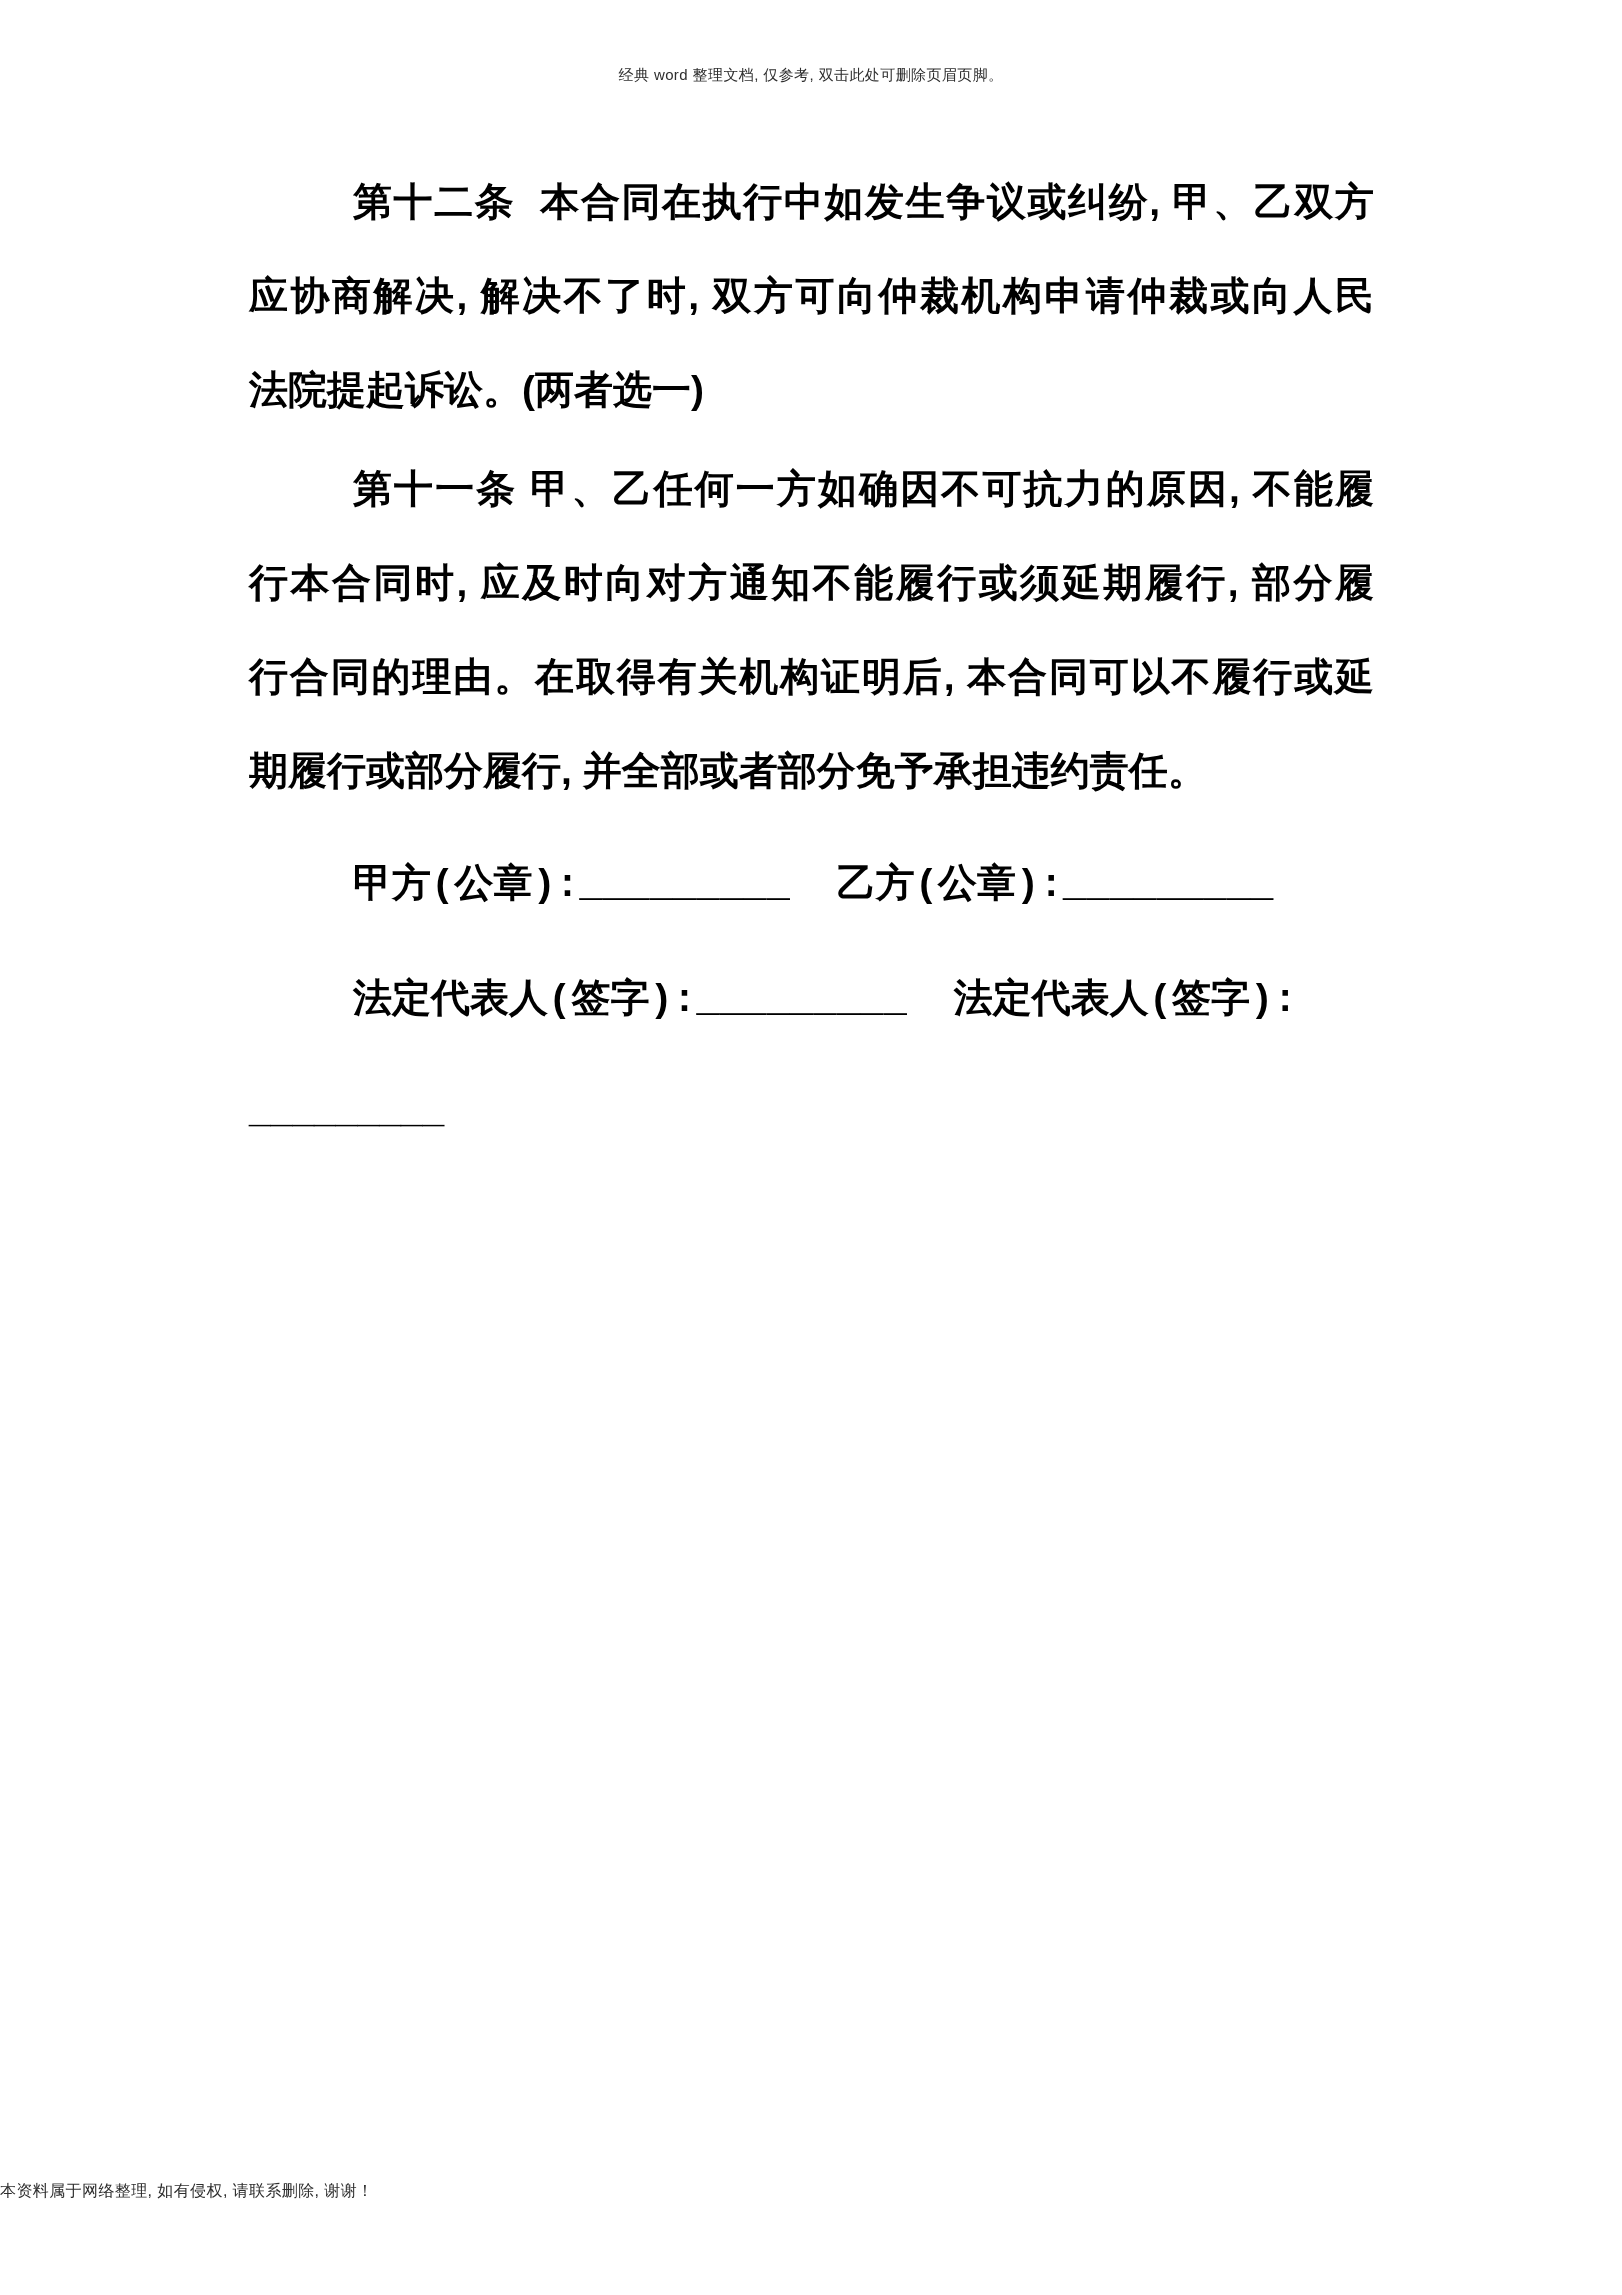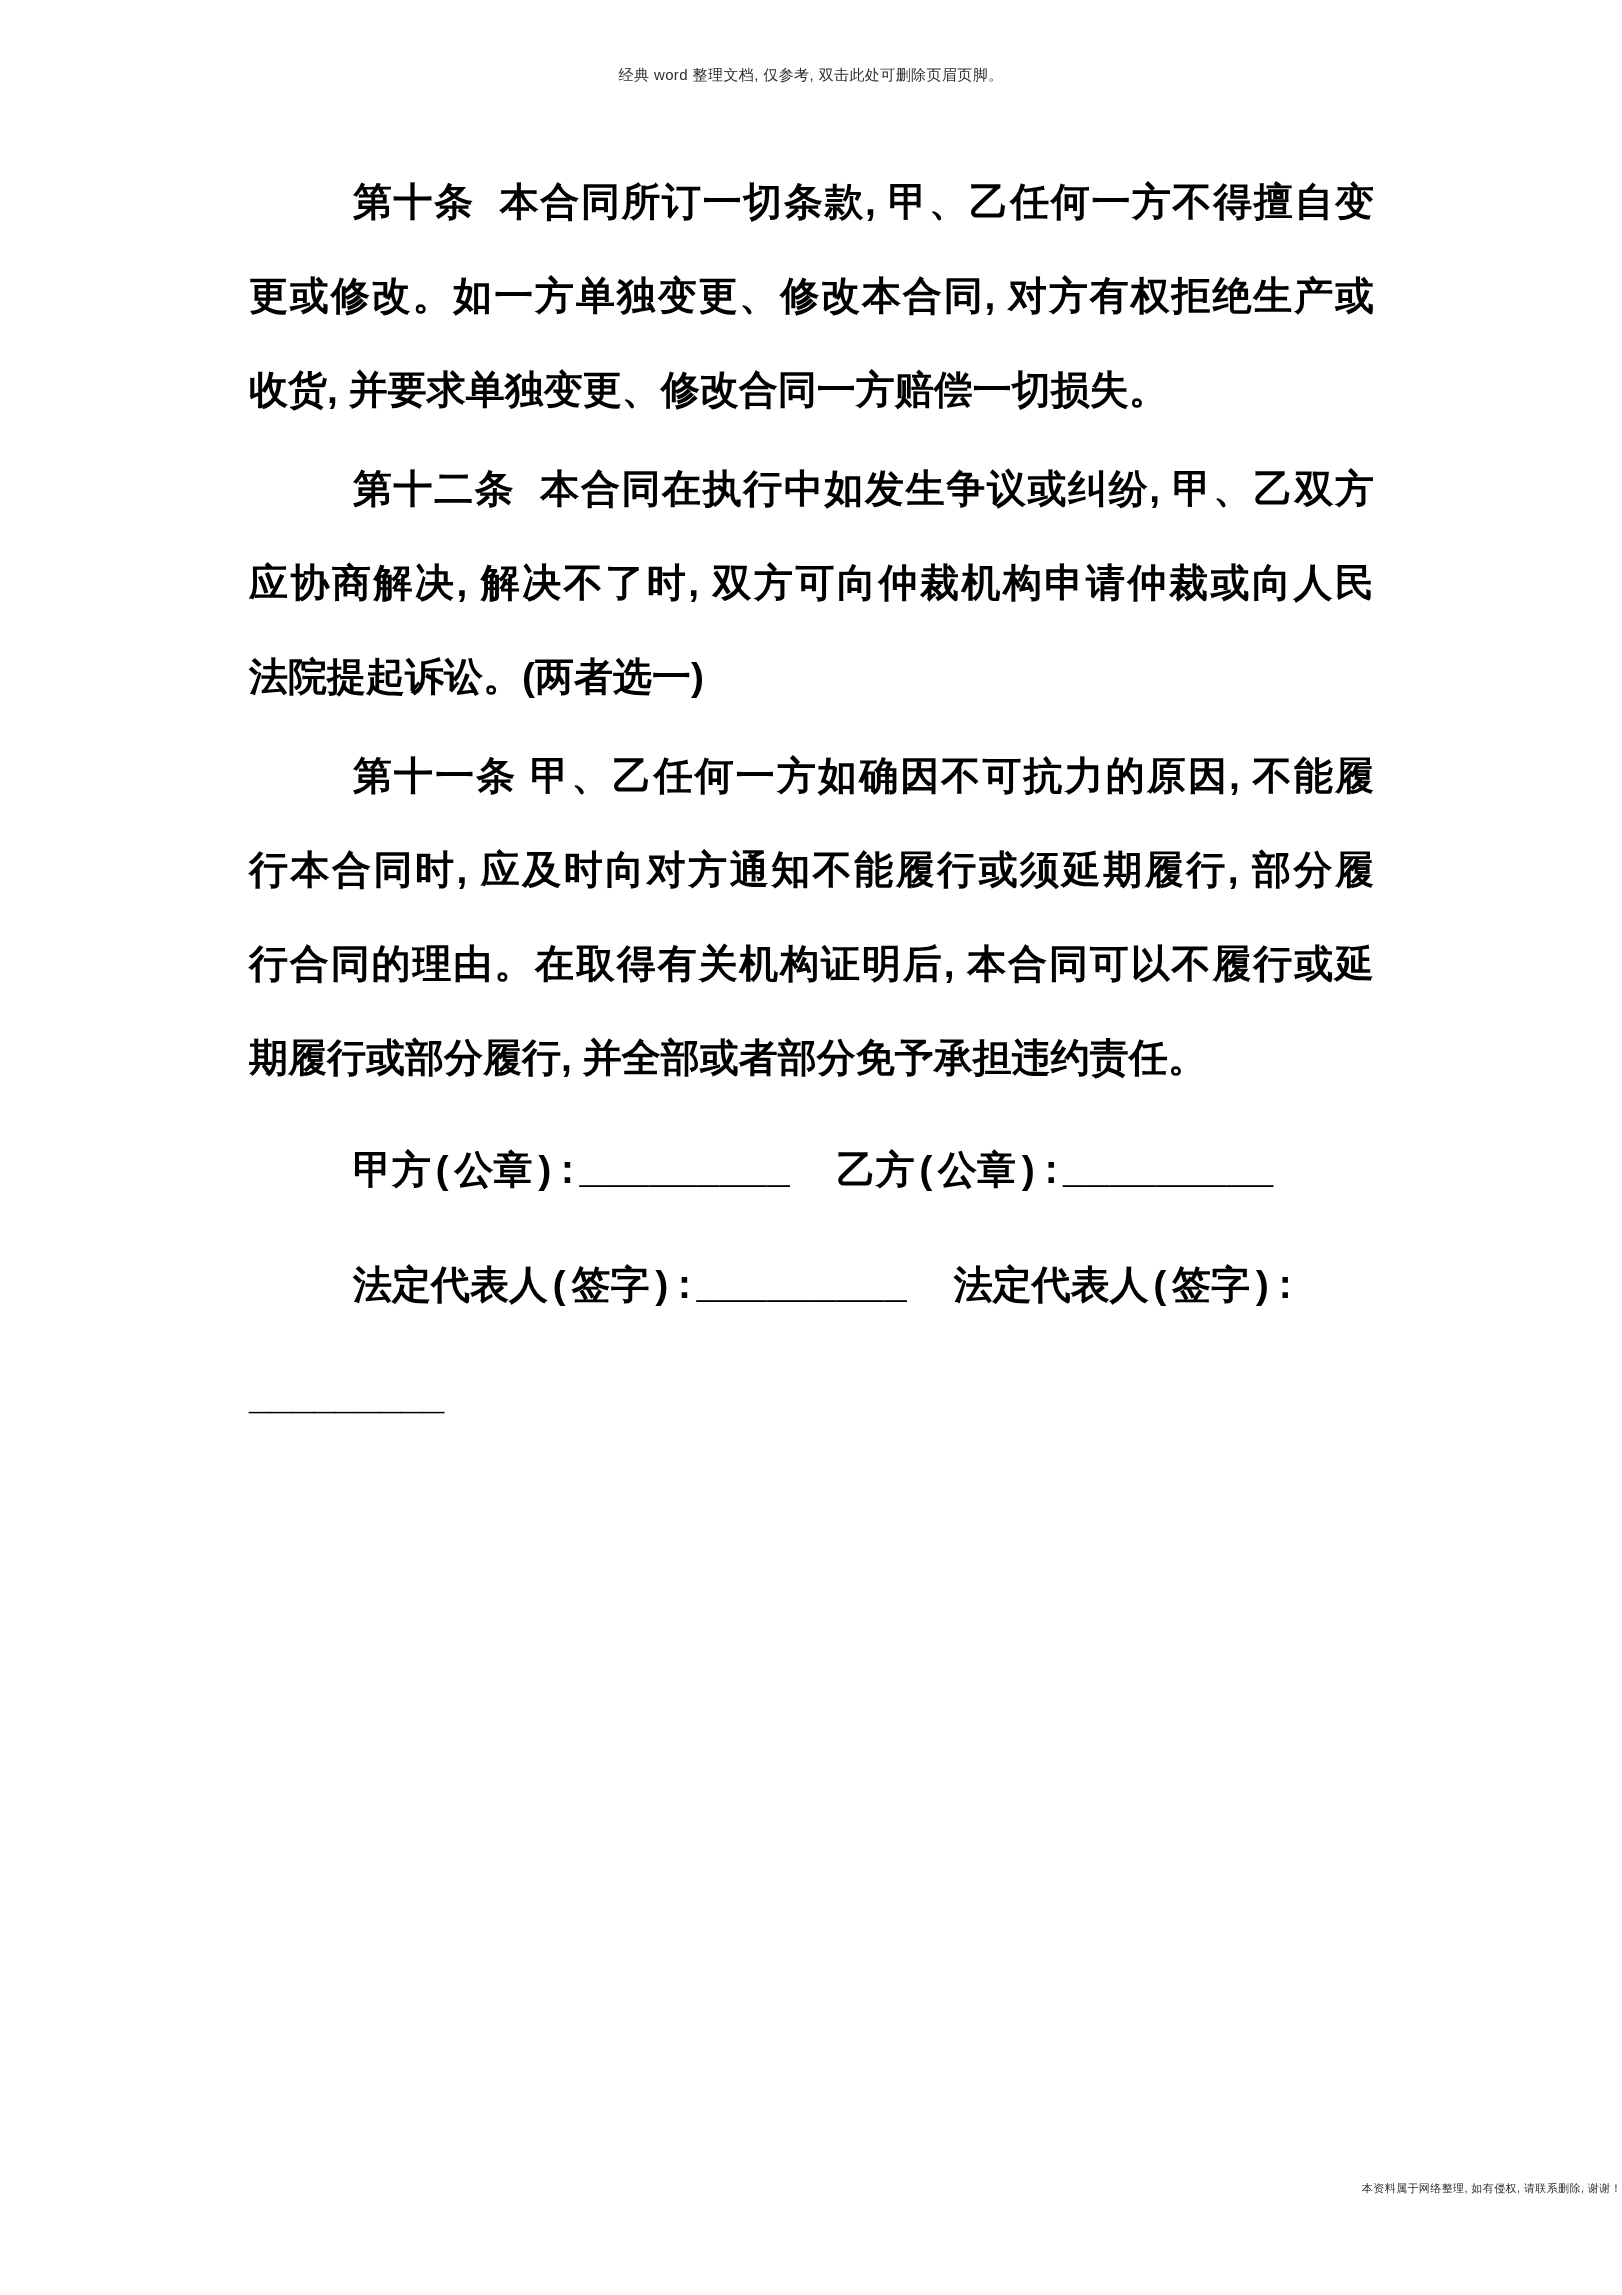--- a/index.html
+++ b/index.html
@@ -19,22 +19,22 @@
     text-align: center;
     font-size: 15px;
     color: #2e2e2e;
     letter-spacing: 0.4px;
   }
   .page-footer {
     position: absolute;
     top: 2181px;
     left: 0;
     right: 0;
-    text-align: right;
-    font-size: 11px;
+    text-align: left;
+    font-size: 16px;
     color: #2e2e2e;
     letter-spacing: 0.4px;
   }
   .content {
     position: absolute;
     left: 249px;
     top: 155px;
     width: 1125px;
   }
   .clause { margin: 0 0 5.2px 0; }
@@ -52,25 +52,20 @@
   .line.full { text-align-last: justify; }
   .line.indent { text-indent: 104px; }
 </style>
 </head>
 <body>
 
 <div class="page-header">经典 word 整理文档, 仅参考, 双击此处可删除页眉页脚。</div>
 
 <div class="content">
     <div class="clause body">
-      <div class="line indent full">第十条  本合同所订一切条款, 甲、乙任何一方不得擅自变</div>
-      <div class="line full">更或修改。如一方单独变更、修改本合同, 对方有权拒绝生产或</div>
-      <div class="line">收货, 并要求单独变更、修改合同一方赔偿一切损失。</div>
-    </div>
-    <div class="clause body">
       <div class="line indent full">第十二条  本合同在执行中如发生争议或纠纷, 甲、乙双方</div>
       <div class="line full">应协商解决, 解决不了时, 双方可向仲裁机构申请仲裁或向人民</div>
       <div class="line">法院提起诉讼。(两者选一)</div>
     </div>
     <div class="clause body">
       <div class="line indent full">第十一条 甲、乙任何一方如确因不可抗力的原因, 不能履</div>
       <div class="line full">行本合同时, 应及时向对方通知不能履行或须延期履行, 部分履</div>
       <div class="line full">行合同的理由。在取得有关机构证明后, 本合同可以不履行或延</div>
       <div class="line">期履行或部分履行, 并全部或者部分免予承担违约责任。</div>
     </div>

